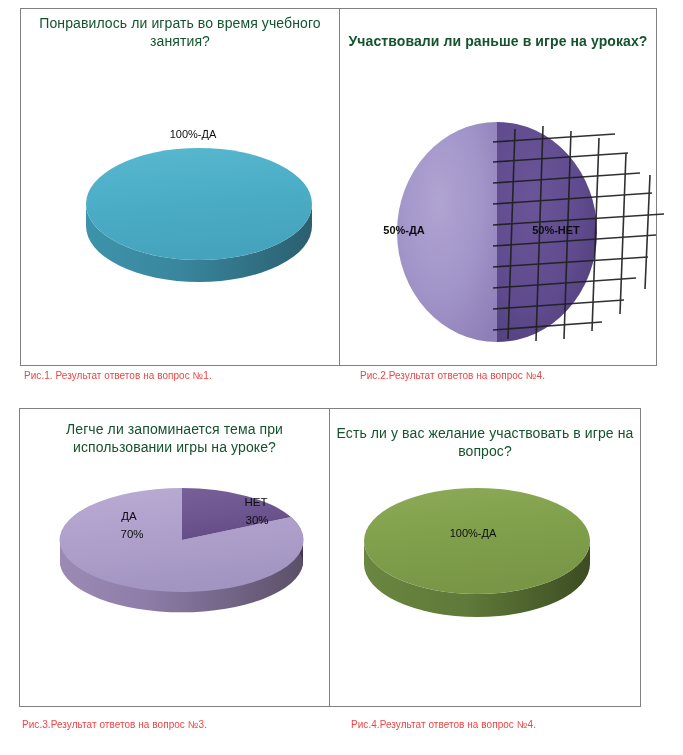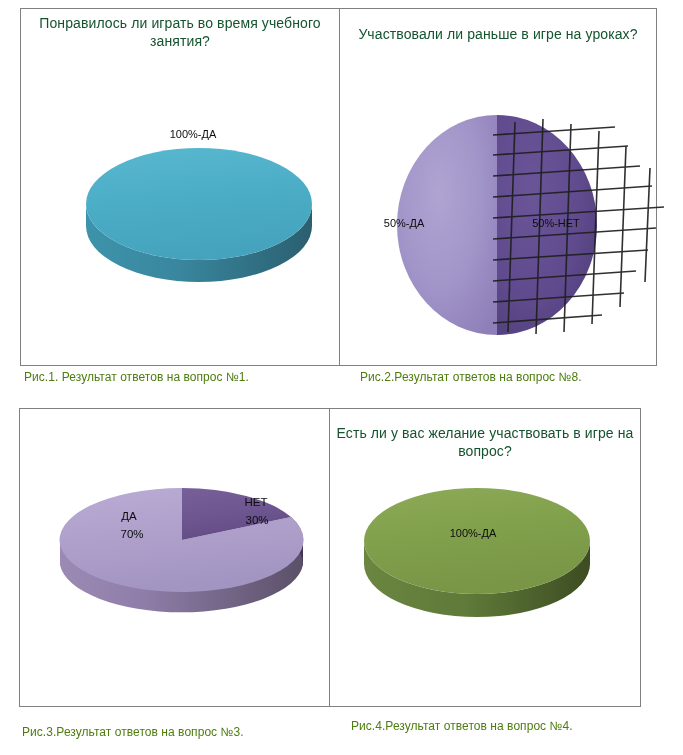--- a/index.html
+++ b/index.html
@@ -38,21 +38,21 @@
   }
   .divider-top    { left: 339px; top: 9px;   height: 356px; }
   .divider-bottom { left: 329px; top: 409px; height: 297px; }
 
   
   .cell {
     position: absolute;
     box-sizing: border-box;
   }
   #cell-1 { left: 21px;  top: 9px;   width: 318px; height: 356px; }
-  #cell-2 { left: 340px; top: 2px;   width: 316px; height: 356px; }
+  #cell-2 { left: 340px; top: 9px;   width: 316px; height: 356px; font-weight: bold; }
   #cell-3 { left: 20px;  top: 409px; width: 309px; height: 297px; }
   #cell-4 { left: 330px; top: 409px; width: 310px; height: 297px; }
 
   .chart-title {
     position: absolute;
     left: 0;
     width: 100%;
     text-align: center;
     font-size: 14px;
     color: #14532d;
@@ -84,28 +84,28 @@
     font-family: "Liberation Sans", sans-serif;
     font-size: 11.5px;
     fill: #0d0d0d;
     text-anchor: middle;
     dominant-baseline: middle;
   }
 
   
   .caption {
     position: absolute;
-    font-size: 12px;
-    color: #4d7c0f;
+    font-size: 10px;
+    color: #ef4444;
     white-space: nowrap;
     letter-spacing: 0.05px;
   }
   #cap-1 { left: 24px;  top: 370px; }
   #cap-2 { left: 360px; top: 370px; }
-  #cap-3 { left: 22px;  top: 719px; margin-top: 6px; }
+  #cap-3 { left: 22px;  top: 719px; }
   #cap-4 { left: 351px; top: 719px; text-align: right; }
 </style>
 </head>
 <body>
 
 <div class="doc">
 
   <div class="frame frame-top"></div>
   <div class="divider divider-top"></div>
 
@@ -175,26 +175,27 @@
         <line x1="286" y1="144" x2="280" y2="305"></line>
         <line x1="310" y1="166" x2="305" y2="280"></line>
       </g>
 
       <text class="slice-label" x="64" y="222">50%-ДА</text>
       <text class="slice-label" x="216" y="222">50%-НЕТ</text>
     </svg>
   </div>
 
   <div class="caption" id="cap-1">Рис.1. Результат ответов на вопрос №1.</div>
-  <div class="caption" id="cap-2">Рис.2.Результат ответов на вопрос №8.</div>
+  <div class="caption" id="cap-2">Рис.2.Результат ответов на вопрос №4.</div>
 
   <div class="frame frame-bottom"></div>
   <div class="divider divider-bottom"></div>
 
   <div class="cell" id="cell-3">
+    <div class="chart-title">Легче ли запоминается тема при использовании игры на уроке?</div>
     <svg class="chart-svg" viewBox="0 0 309 297" preserveAspectRatio="none">
       <defs>
         <linearGradient id="c3lt" x1="0" y1="0" x2="0.25" y2="1">
           <stop offset="0%" stop-color="#b9acd4"></stop>
           <stop offset="50%" stop-color="#afa0cb"></stop>
           <stop offset="100%" stop-color="#a395c2"></stop>
         </linearGradient>
         <linearGradient id="c3dt" x1="0" y1="0" x2="0.3" y2="1">
           <stop offset="0%" stop-color="#77609a"></stop>
           <stop offset="55%" stop-color="#6e5690"></stop>

